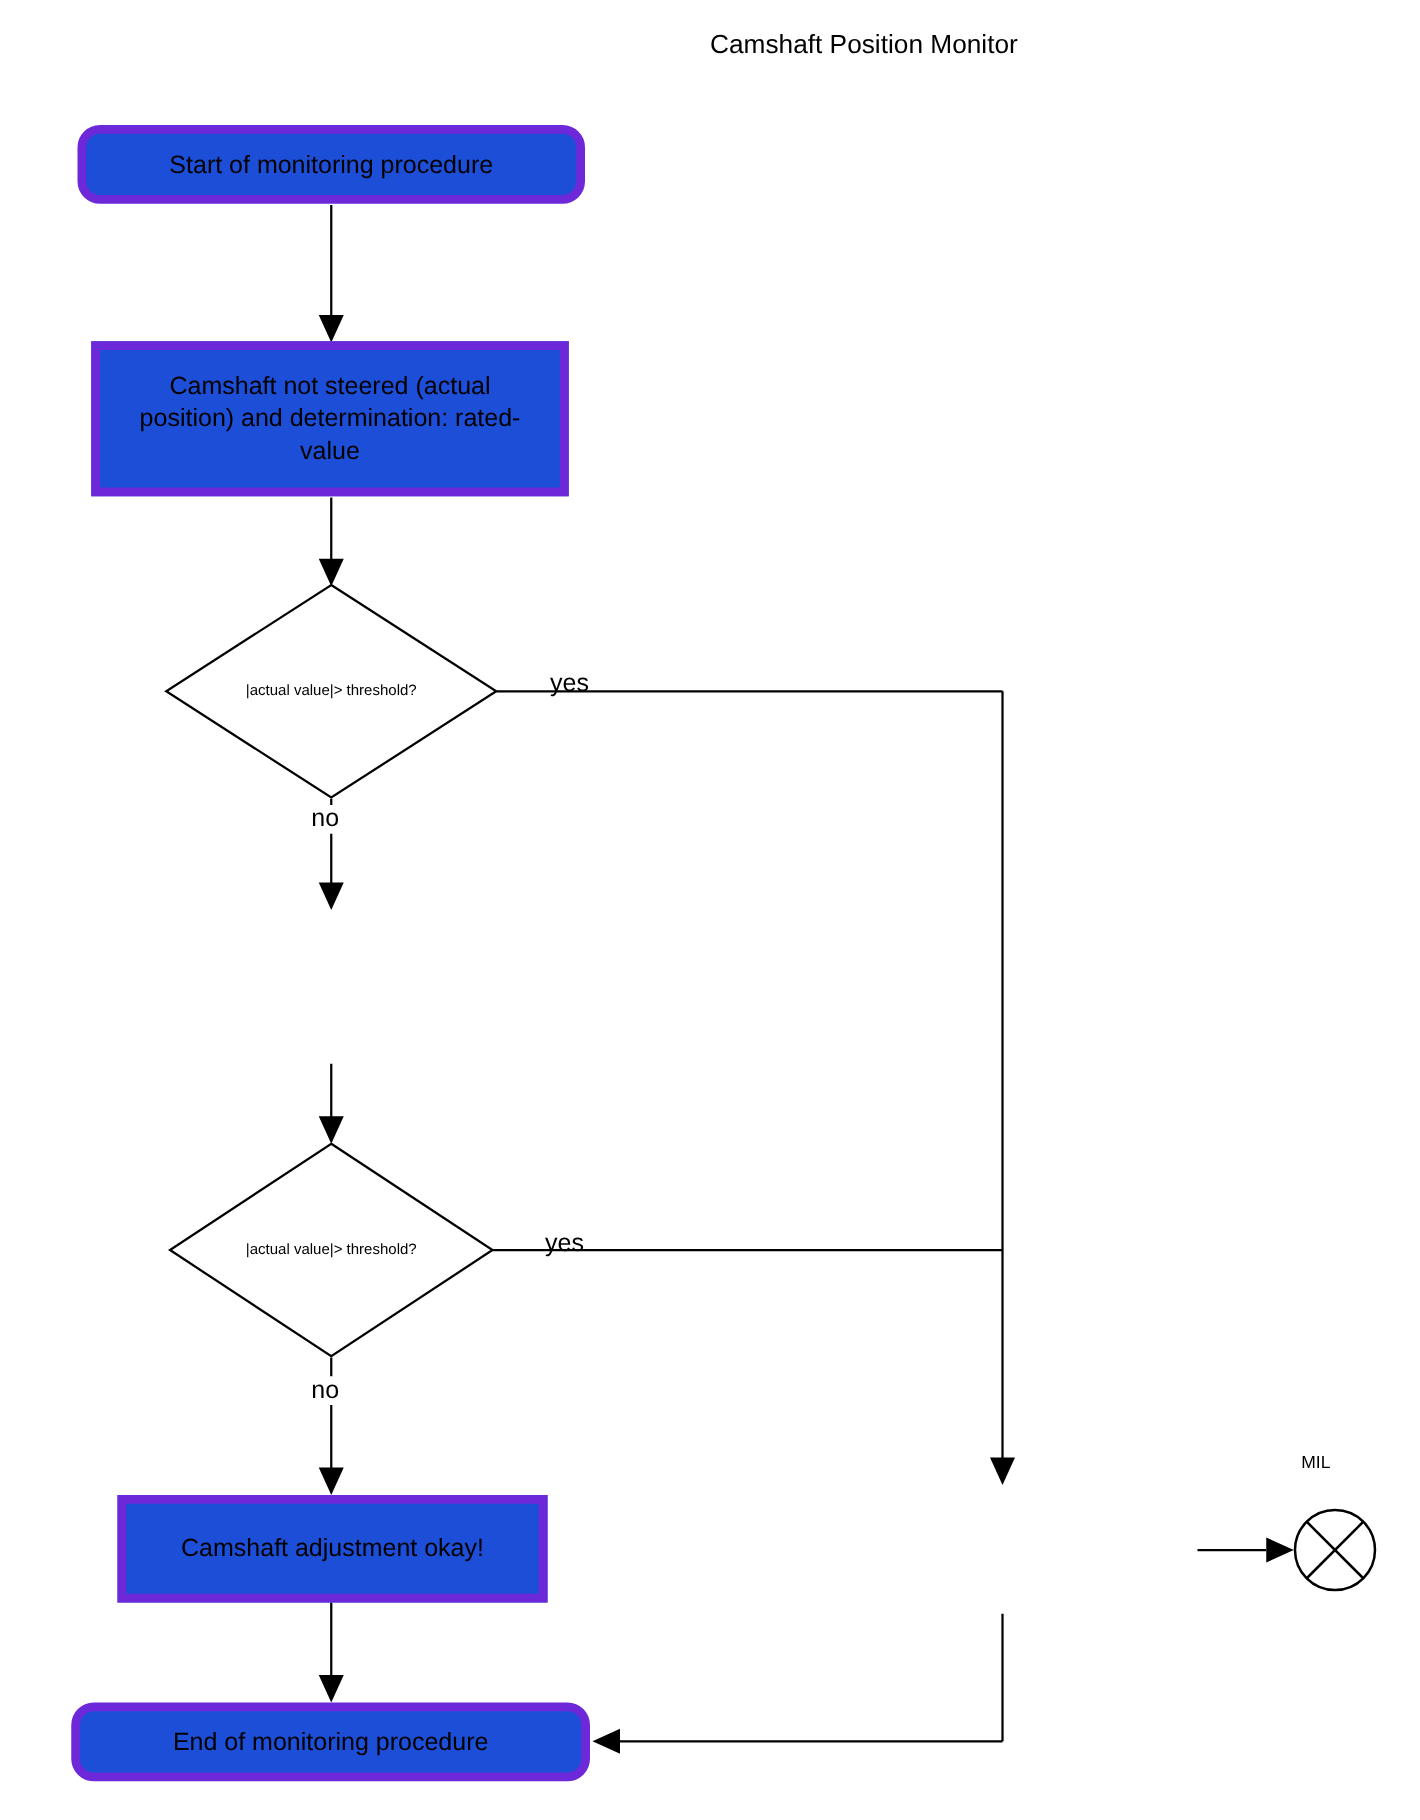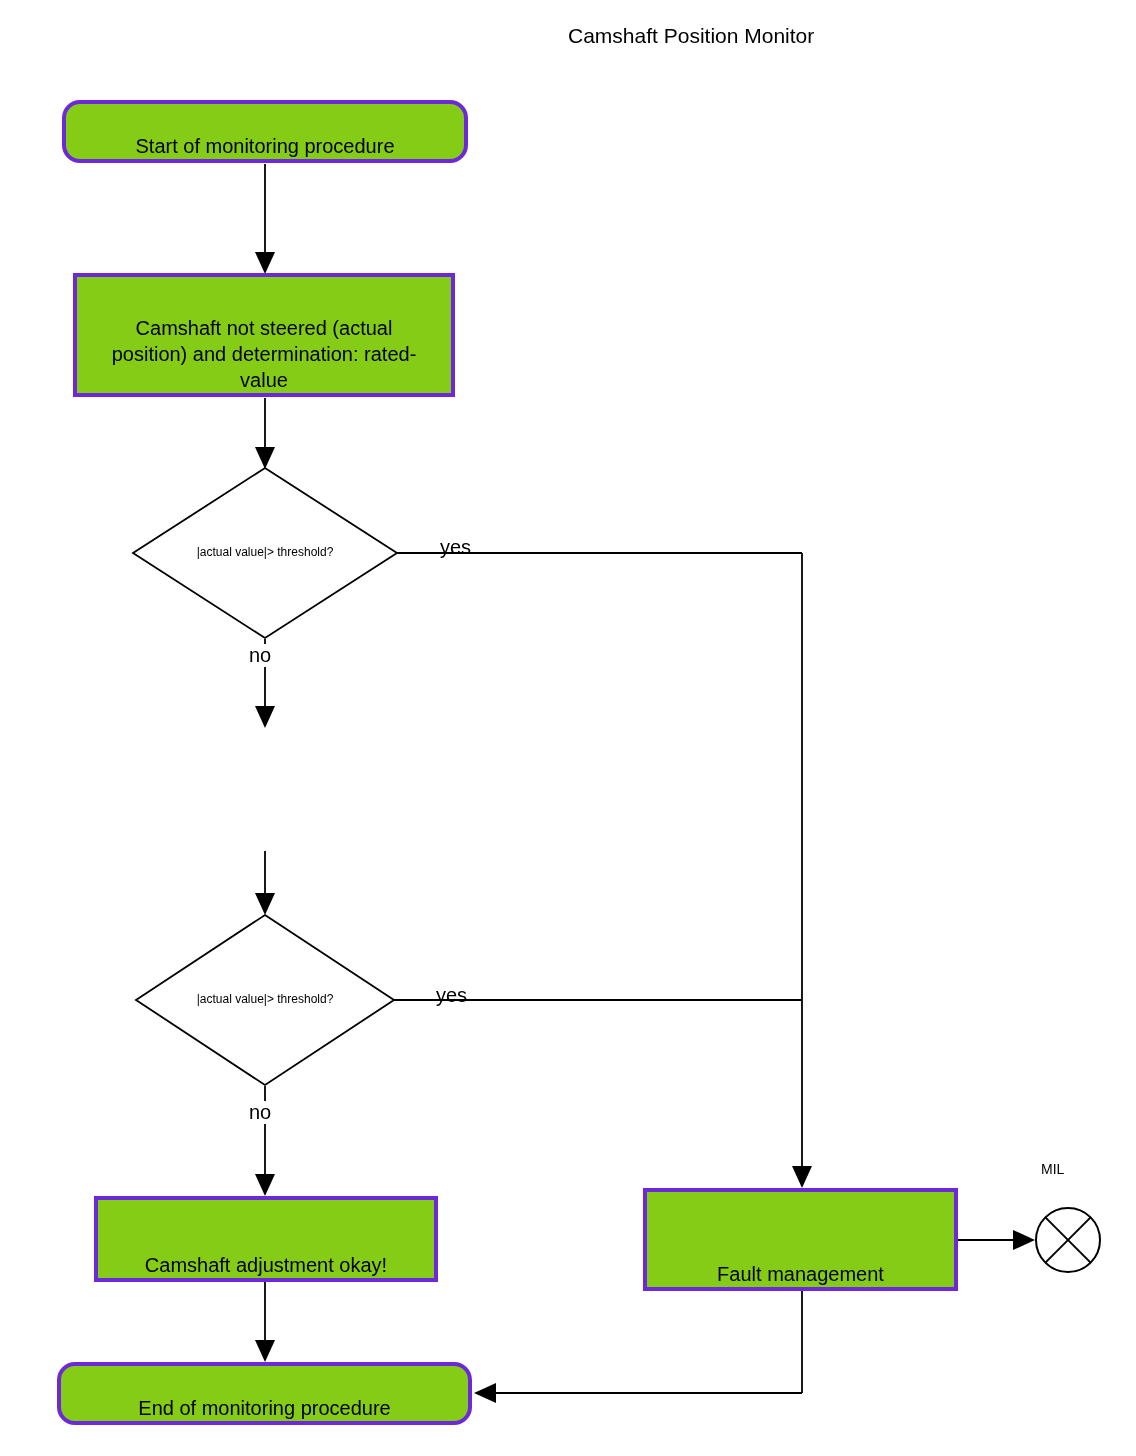--- a/index.html
+++ b/index.html
@@ -26,24 +26,24 @@
   .title {
     position: absolute;
     left: 568px;
     top: 24px;
     font-size: 21px;
     white-space: nowrap;
   }
   .node {
     position: absolute;
     box-sizing: border-box;
-    border: 4px solid #6d28d9;
-    background: #84cc16;
+    border: 7px solid #6d28d9;
+    background: #1d4ed8;
     display: flex;
-    align-items: flex-end;
+    align-items: center;
     justify-content: center;
     text-align: center;
     font-size: 20px;
     line-height: 1.3;
   }
   .rounded { border-radius: 18px; }
   .node .inner { display: block; }
 
   .start-node   { left: 62px;  top: 100px;  width: 406px; height: 63px; }
   .proc-1       { left: 73px;  top: 273px;  width: 382px; height: 124px; }
@@ -152,23 +152,20 @@
 
 
   <div class="diamond-text d2-text">
     <span class="inner">|actual value|&gt; threshold?</span>
   </div>
 
   <div class="node proc-okay">
     <span class="inner">Camshaft adjustment okay!</span>
   </div>
 
-  <div class="node fault-node">
-    <span class="inner">Fault management</span>
-  </div>
 
   <div class="node rounded end-node">
     <span class="inner">End of monitoring procedure</span>
   </div>
 
   <div class="edge-label lbl-yes1">yes</div>
   <div class="edge-label lbl-no1">no</div>
   <div class="edge-label lbl-yes2">yes</div>
   <div class="edge-label lbl-no2">no</div>
   <div class="edge-label lbl-mil">MIL</div>

